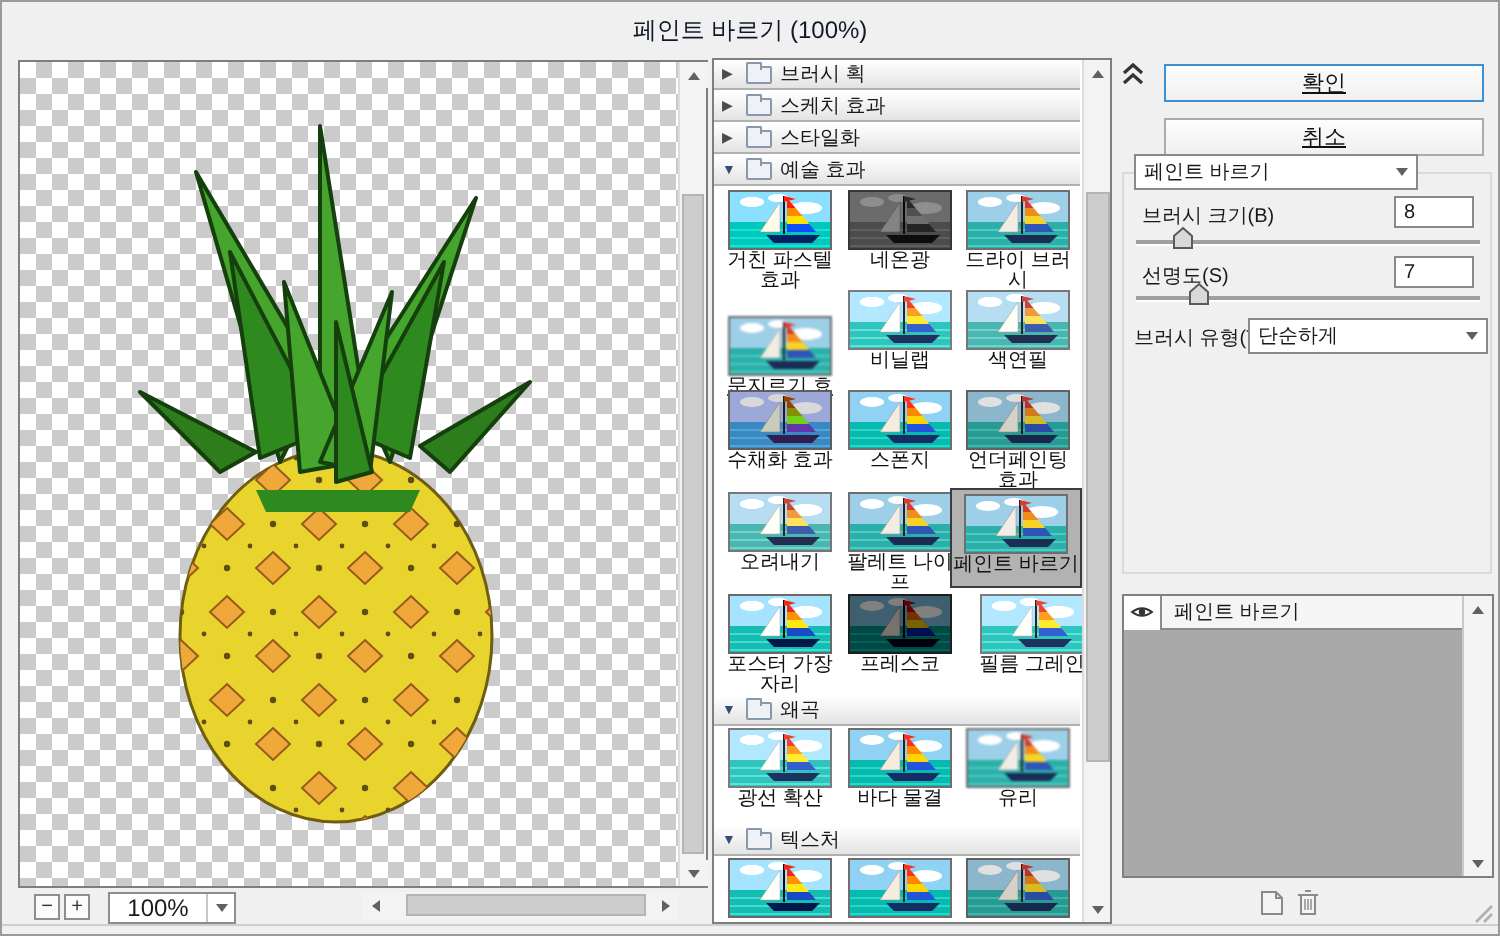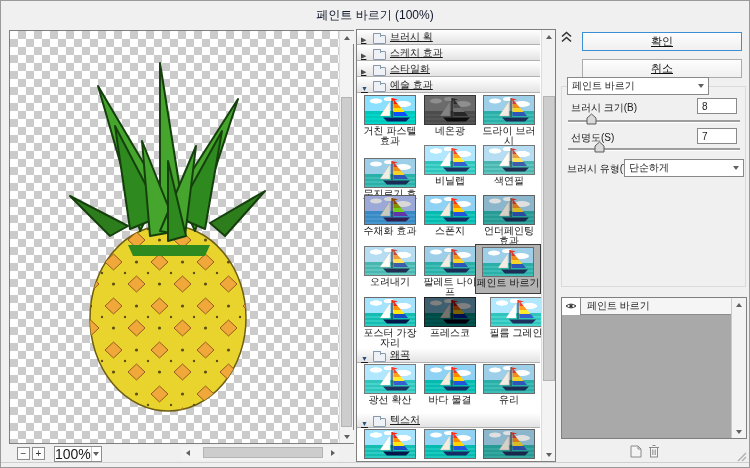--- a/index.html
+++ b/index.html
@@ -23,30 +23,30 @@
   .sb-h{position:absolute;background:#f3f3f3;}
   .sb-btn{position:absolute;background:#f3f3f3;display:flex;align-items:center;justify-content:center;}
   .tri-up{width:0;height:0;border-left:3px solid transparent;border-right:3px solid transparent;border-bottom:4px solid #606060;}
   .tri-down{width:0;height:0;border-left:3px solid transparent;border-right:3px solid transparent;border-top:4px solid #606060;}
   .tri-left{width:0;height:0;border-top:3px solid transparent;border-bottom:3px solid transparent;border-right:4px solid #606060;}
   .tri-right{width:0;height:0;border-top:3px solid transparent;border-bottom:3px solid transparent;border-left:4px solid #606060;}
   .sb-thumb{position:absolute;background:#cdcdcd;border:1px solid #b4b4b4;}
   
   .zoom-btn{position:absolute;width:13px;height:13px;border:1px solid #8d8d8d;background:#fbfbfb;
     font-size:10px;line-height:10px;display:flex;align-items:center;justify-content:center;color:#333;}
-  .zoom-select{position:absolute;left:53px;top:445px;width:48px;height:16px;border:1px solid #8d8d8d;
-    background:#fff;font-size:14px;display:flex;align-items:center;}
+  .zoom-select{position:absolute;left:53px;top:445px;width:64px;height:16px;border:1px solid #8d8d8d;
+    background:#fff;font-size:12px;display:flex;align-items:center;}
   .zoom-select .val{flex:1;text-align:center;}
   .zoom-select .arr{width:14px;height:100%;border-left:1px solid #c8c8c8;display:flex;align-items:center;justify-content:center;}
   
   .browser{position:absolute;left:355px;top:28px;width:200px;height:433px;
     border:1px solid #7f7f7f;background:#ffffff;overflow:hidden;}
-  .cat{position:absolute;left:0;width:183px;height:15px;display:flex;align-items:flex-end;
+  .cat{position:absolute;left:0;width:183px;height:15px;display:flex;align-items:center;
     background:linear-gradient(#ffffff,#e3e3e3);border-bottom:1px solid #b0b0b0;
-    font-size:10px;color:#1a1a1a;padding-left:4px;gap:4px;text-decoration:underline;}
+    font-size:10px;color:#1a1a1a;padding-left:4px;gap:4px;}
   .cat .tri{font-size:7px;color:#4a4a4a;width:8px;}
   .cat.open .tri{color:#2d4f7c;}
   .folder{width:13px;height:9px;position:relative;background:#eef2f7;border:1px solid #8699ad;border-radius:1px;}
   .folder:before{content:"";position:absolute;left:-1px;top:-3px;width:6px;height:3px;background:#eef2f7;border:1px solid #8699ad;border-bottom:none;border-radius:1px 1px 0 0;}
   .cell{position:absolute;width:58px;}
   .thumb{margin:0 auto;width:52px;height:30px;border:1px solid #6e6e6e;overflow:hidden;background:#fff;}
   .thumb svg{display:block;}
   .tlabel{margin-top:1px;font-size:10px;line-height:10px;text-align:center;color:#111;}
   .cell.sel{background:#b2b2b2;border:1px solid #3c3c3c;padding-top:2px;height:50px;}
   

